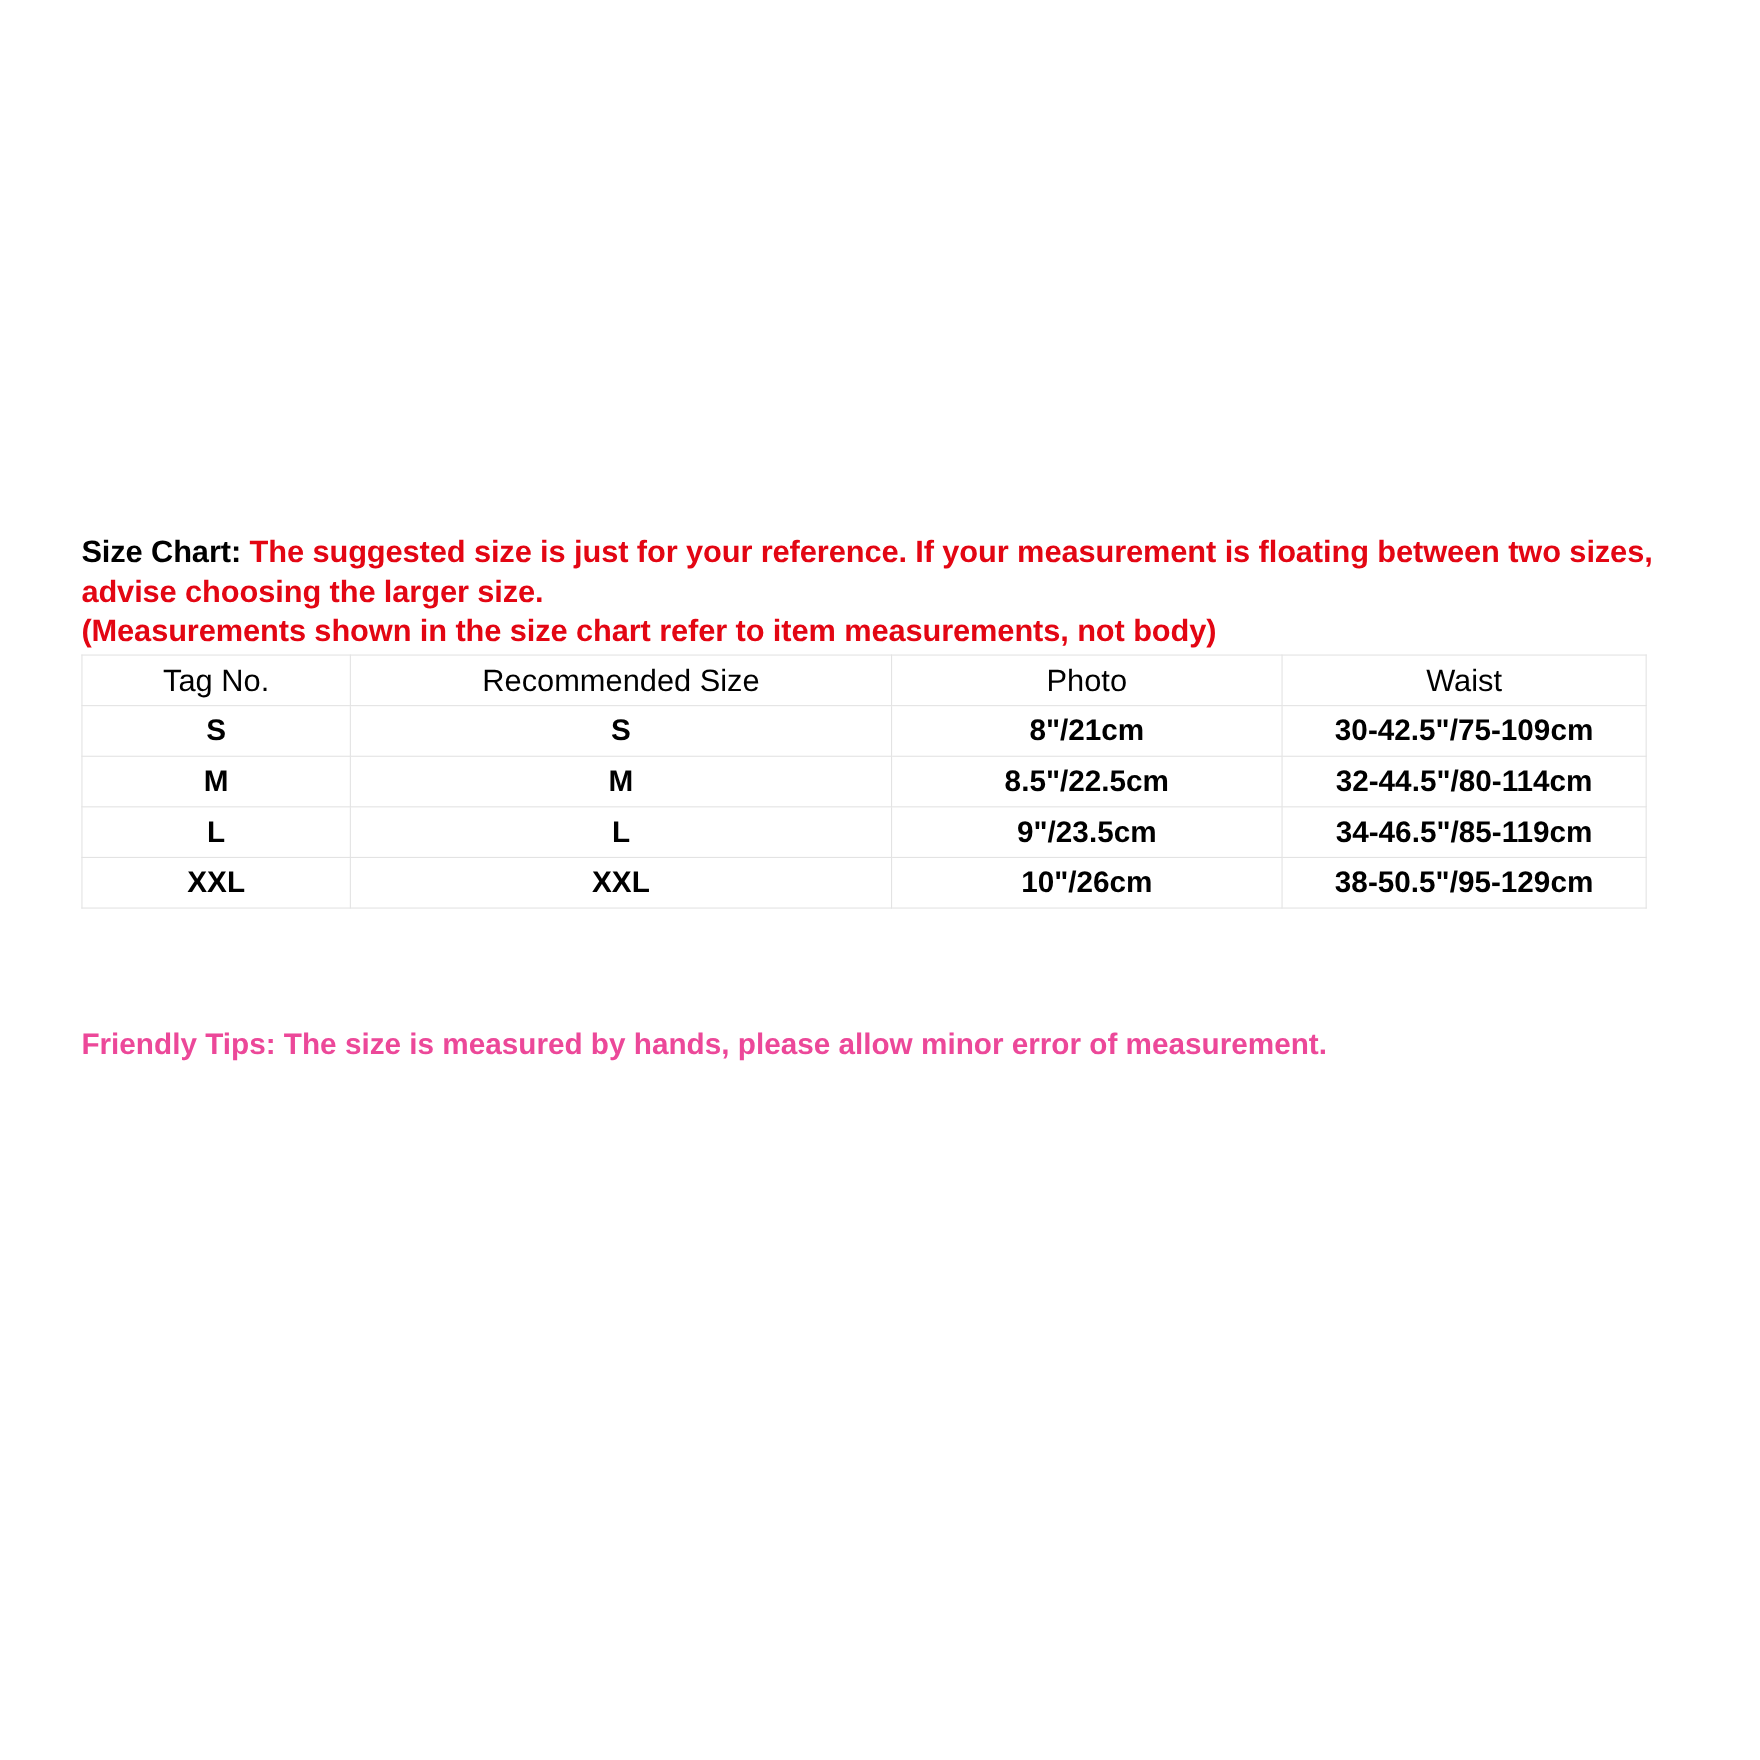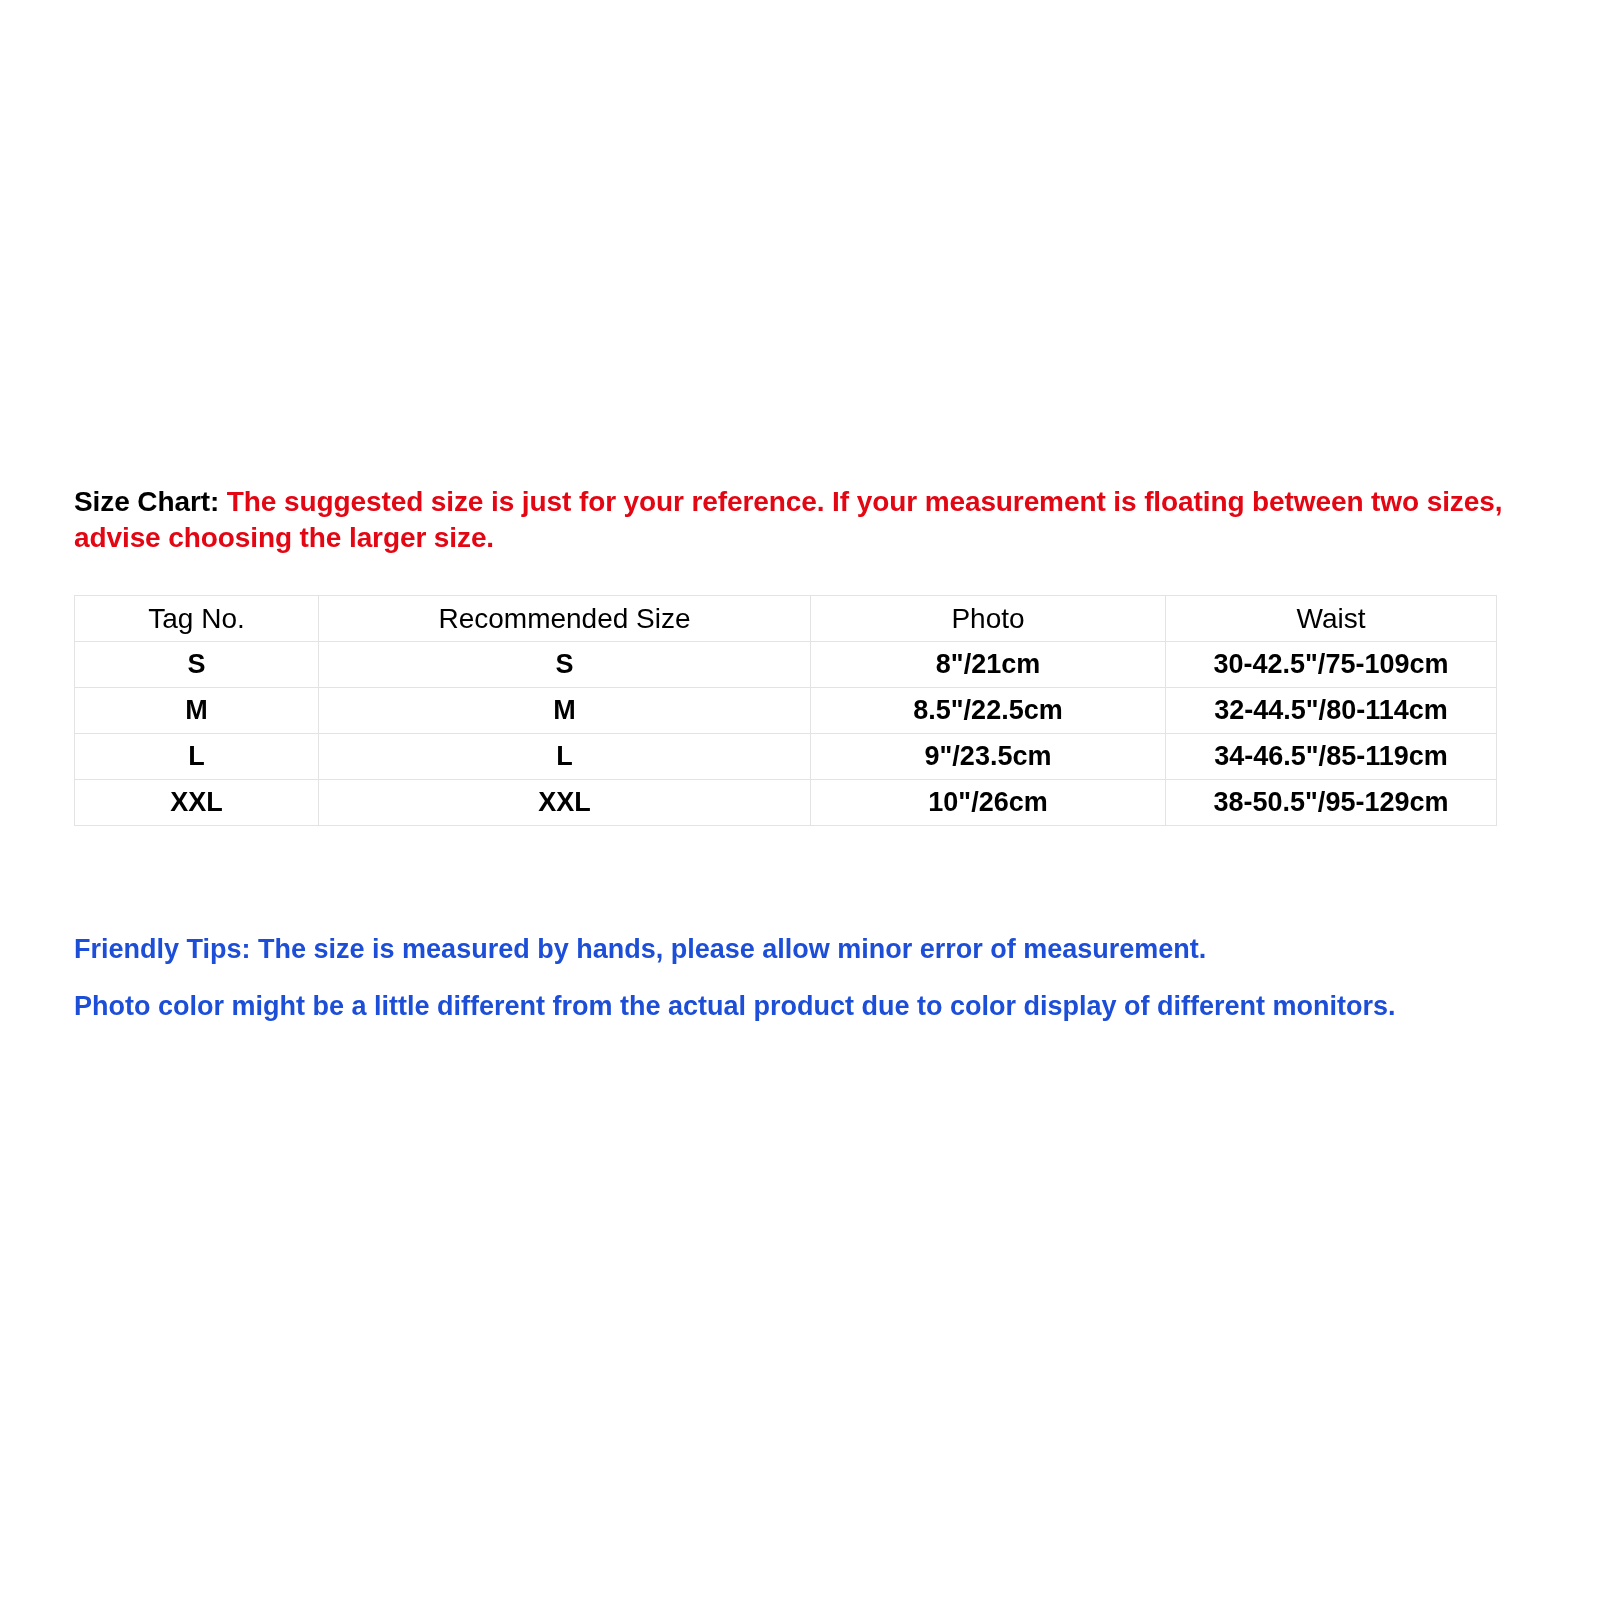--- a/index.html
+++ b/index.html
@@ -73,38 +73,39 @@
   }
 
   
   .tips {
     position: absolute;
     left: 74px;
     top: 932px;
     width: 1420px;
     font-size: 27px;
     font-weight: bold;
-    color: #1d4ed8;
+    color: #ec4899;
     line-height: 1.30;
   }
   .tips p {
     margin: 0 0 22px 0;
   }
   .tips p:last-child {
     margin-bottom: 0;
   }
 </style>
 </head>
 <body>
 
 <div class="page">
 
   <div class="intro">
     <span class="label">Size Chart:</span>
     <span>The suggested size is just for your reference. If your measurement is floating between two sizes, advise choosing the larger size.</span>
+    <span class="line2">(Measurements shown in the size chart refer to item measurements, not body)</span>
   </div>
 
   <table class="size-table">
     <colgroup>
       <col class="c1">
         <col class="c2">
         <col class="c3">
         <col class="c4">
     </colgroup>
     <thead>
@@ -138,16 +139,15 @@
         <td>XXL</td>
         <td>XXL</td>
         <td>10"/26cm</td>
         <td>38-50.5"/95-129cm</td>
       </tr>
     </tbody>
   </table>
 
   <div class="tips">
     <p>Friendly Tips: The size is measured by hands, please allow minor error of measurement.</p>
-    <p>Photo color might be a little different from the actual product due to color display of different monitors.</p>
   </div>
 
 </div>
 
 </body></html>

